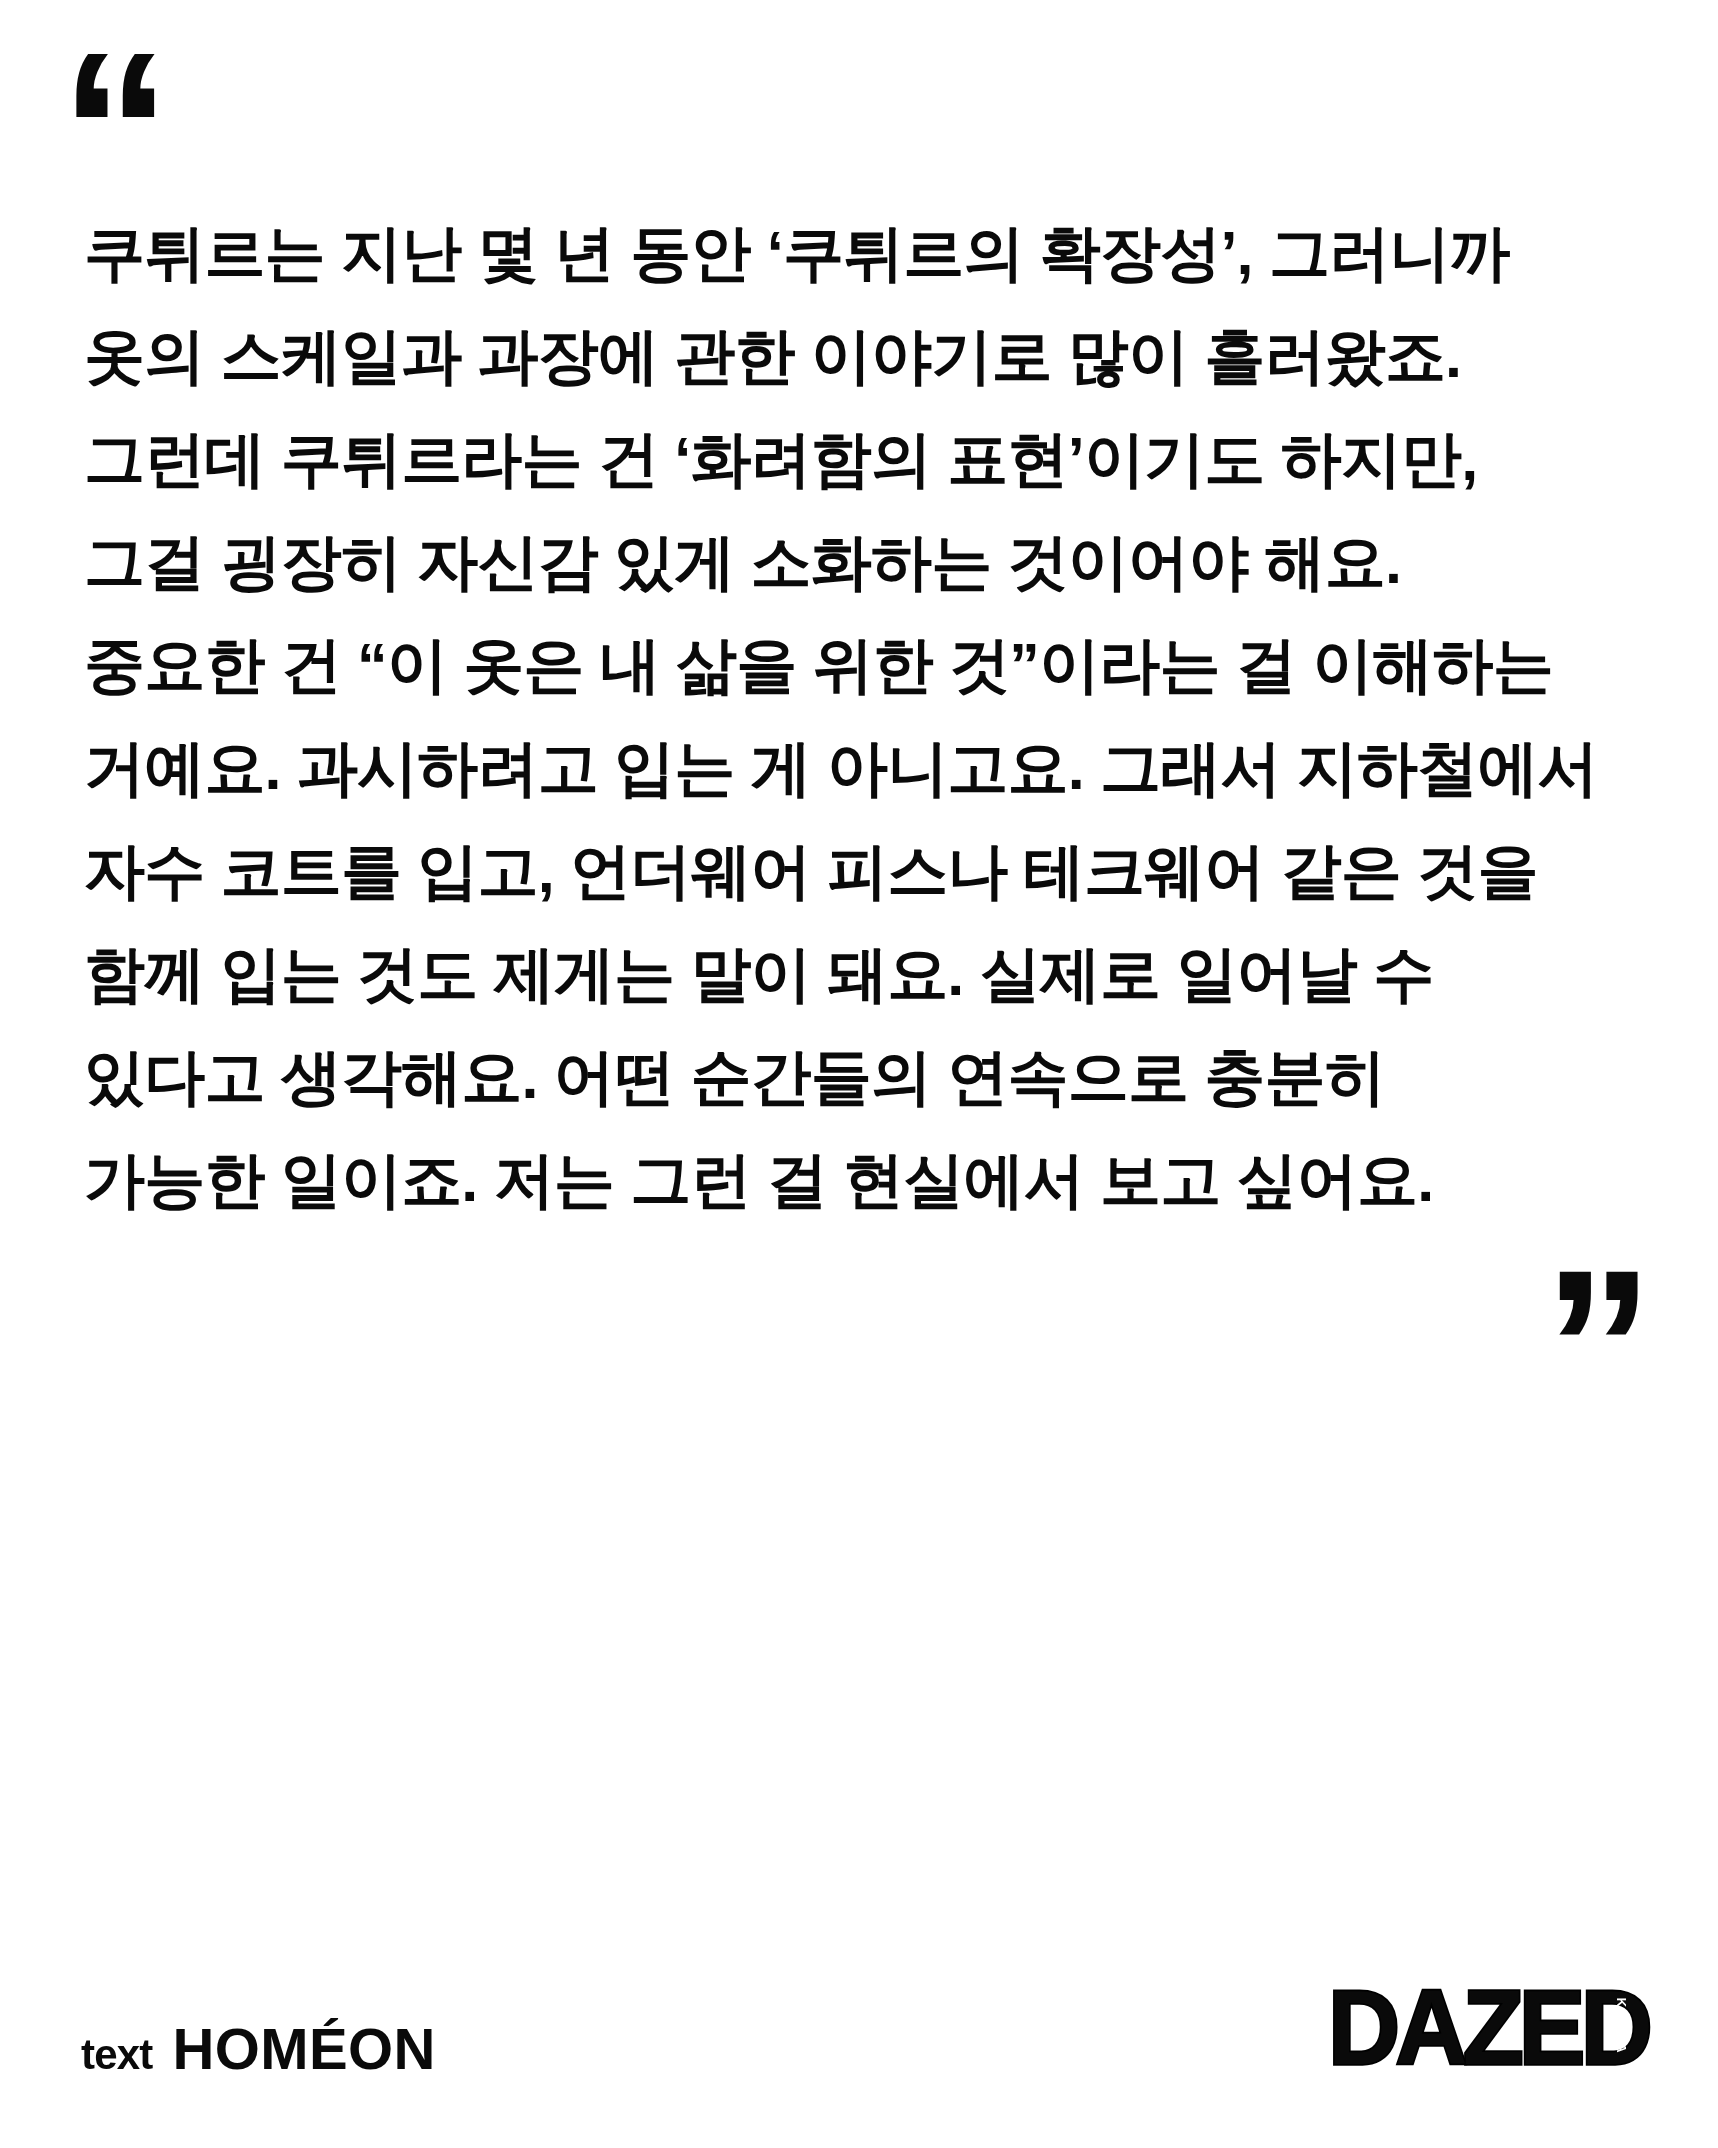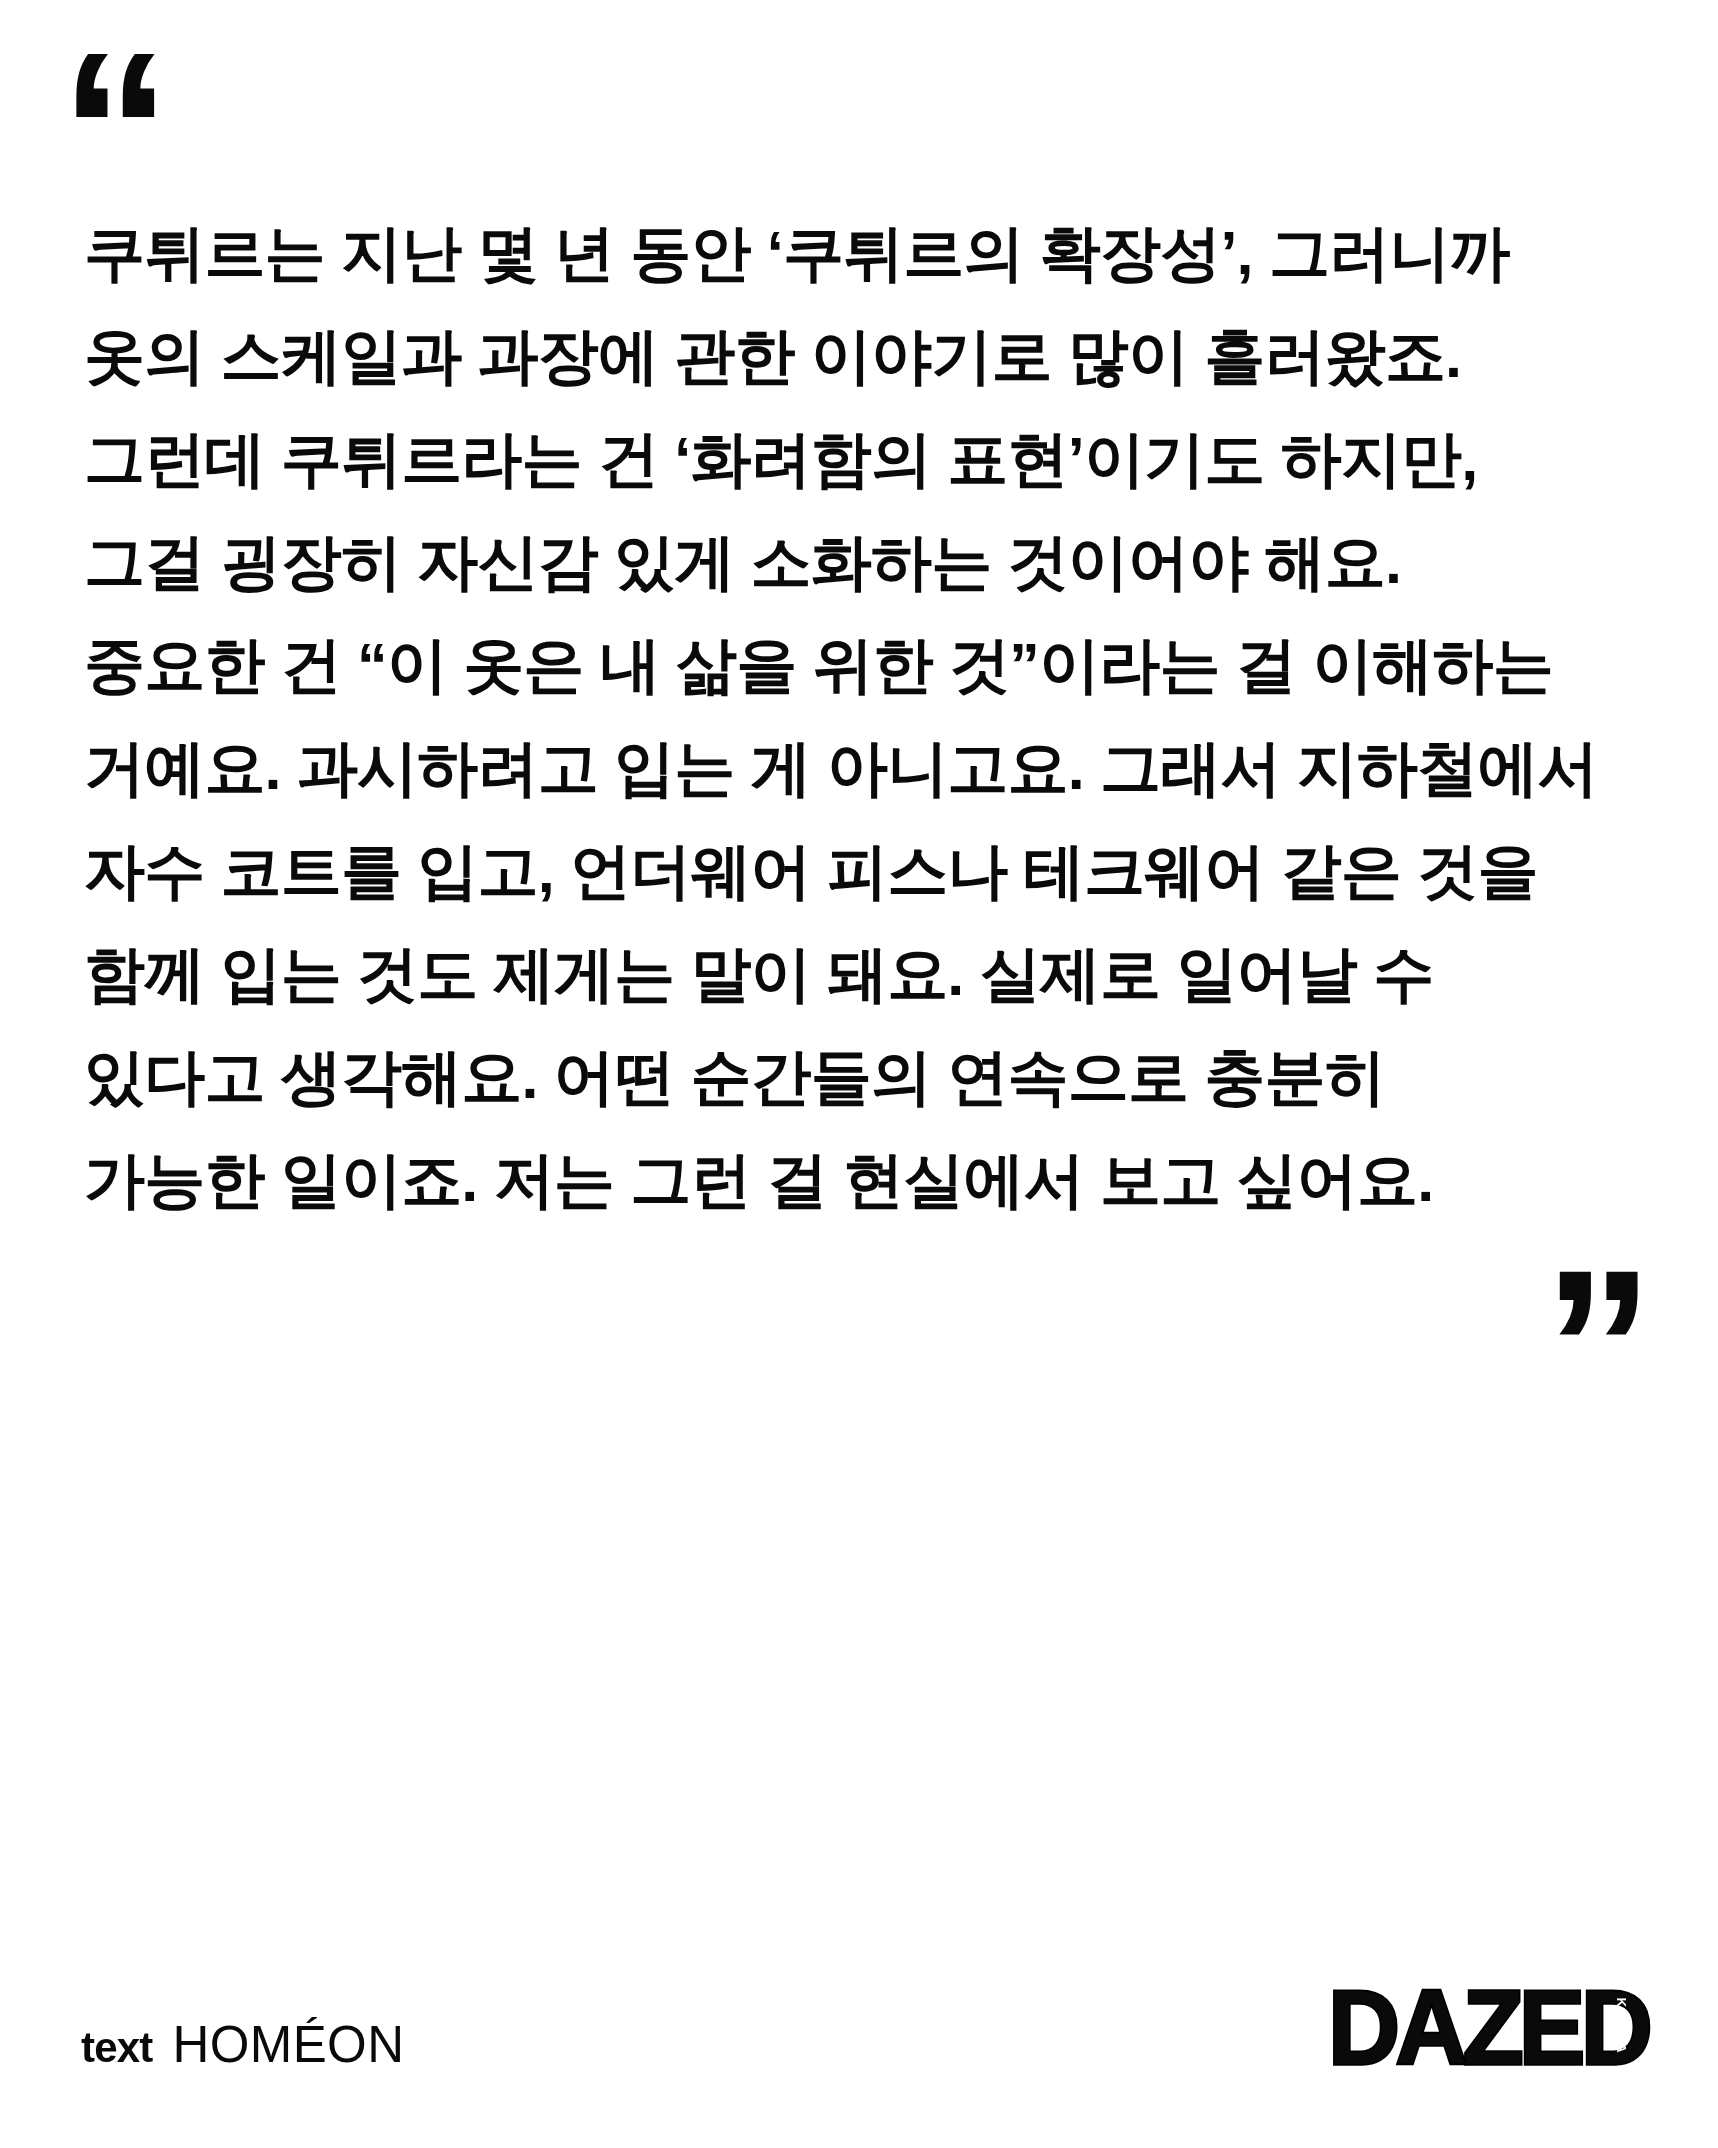--- a/index.html
+++ b/index.html
@@ -58,22 +58,22 @@
     display: flex;
     align-items: baseline;
     gap: 20px;
   }
   .credit-label {
     font-size: 42px;
     font-weight: 700;
     letter-spacing: -0.8px;
   }
   .credit-name {
-    font-size: 51px;
-    font-weight: 400;
+    font-size: 58px;
+    font-weight: 700;
     letter-spacing: 0.4px;
   }
   .logo {
     position: absolute;
     right: 52px;
     top: 1977px;
     width: 352px;
     height: 99px;
   }
   .logo-text {

